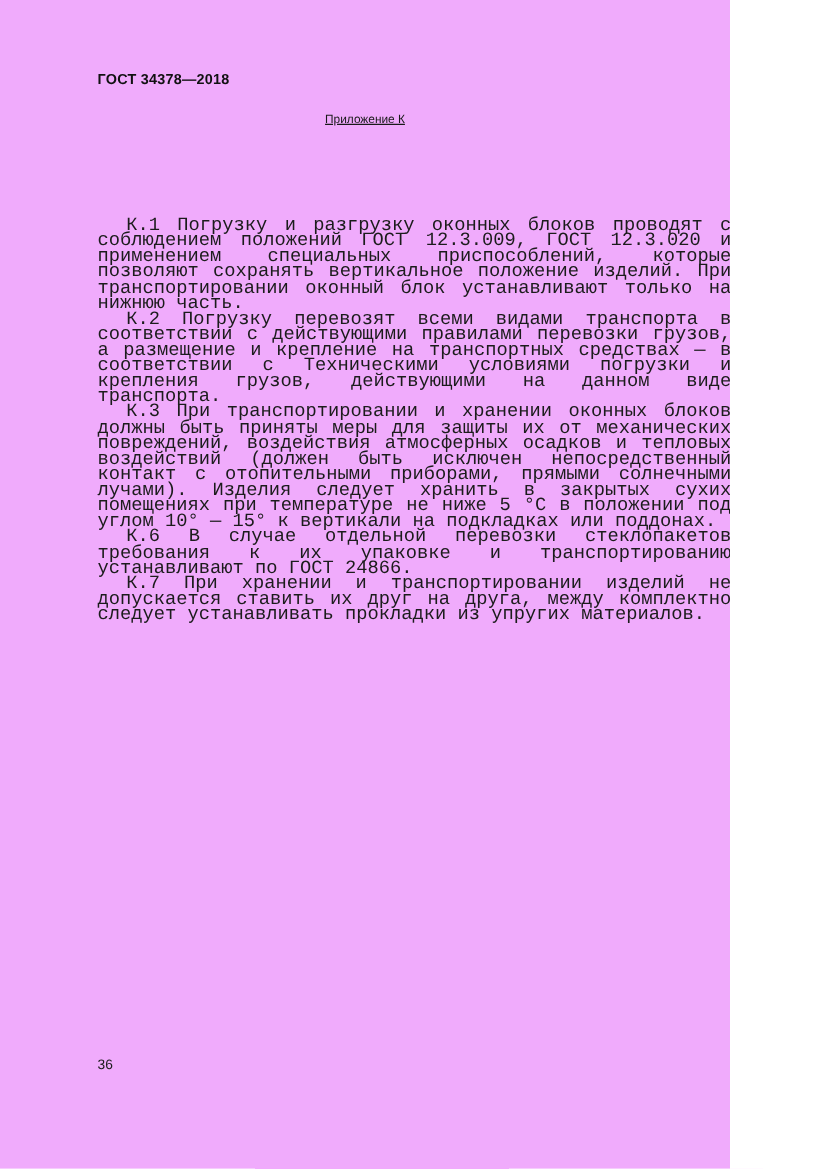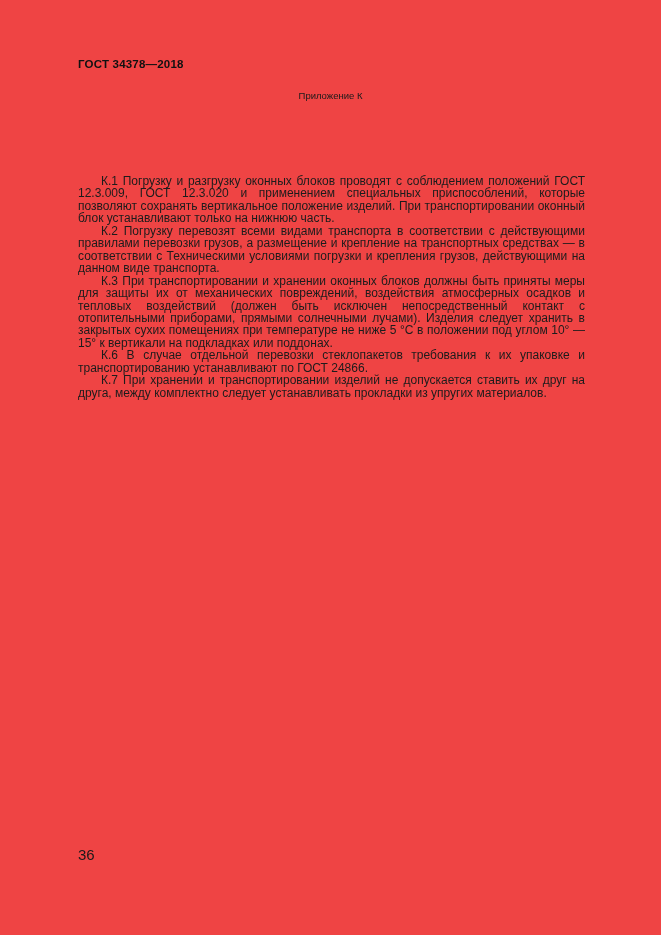--- a/index.html
+++ b/index.html
@@ -7,24 +7,24 @@
     margin: 0;
     padding: 0;
     background: #ffffff;
   }
   body {
     font-family: "Liberation Sans", "DejaVu Sans", sans-serif;
     color: #1a1a1a;
   }
   .page {
     position: relative;
-    width: 661px;
+    width: 584px;
     height: 935px;
     margin: 0;
-    background: #ef4444;
+    background: #f0abfc;
     overflow: hidden;
     box-sizing: border-box;
   }
 
   
   .doc-header {
     position: absolute;
     left: 78px;
     top: 58px;
     font-size: 11.5px;
@@ -40,20 +40,21 @@
     left: 0;
     right: 0;
     top: 89px;
     text-align: center;
     font-size: 9.5px;
     line-height: 13.5px;
     color: #1a1a1a;
   }
   .annex-caption .line {
     display: block;
+    text-decoration: underline;
   }
 
   
   .annex-title {
     position: absolute;
     left: 0;
     right: 0;
     top: 148px;
     text-align: center;
     font-size: 11px;
@@ -63,36 +64,37 @@
 
   
   .body-block {
     position: absolute;
     left: 78px;
     top: 175px;
     width: 507px;
   }
   .para {
     margin: 0;
-    font-size: 12px;
+    font-size: 15px;
     line-height: 12.45px;
     text-align: justify;
     text-align-last: left;
     text-indent: 23px;
     color: #1c1c1c;
     hyphens: manual;
+    font-family: Liberation Mono, monospace;
     -webkit-hyphens: manual;
   }
 
   
   .folio {
     position: absolute;
     left: 78px;
     top: 846px;
-    font-size: 15px;
+    font-size: 11px;
     color: #1a1a1a;
   }
 </style>
 </head>
 <body>
 
 <div class="page">
 
   <div class="doc-header">ГОСТ 34378—2018</div>
 

